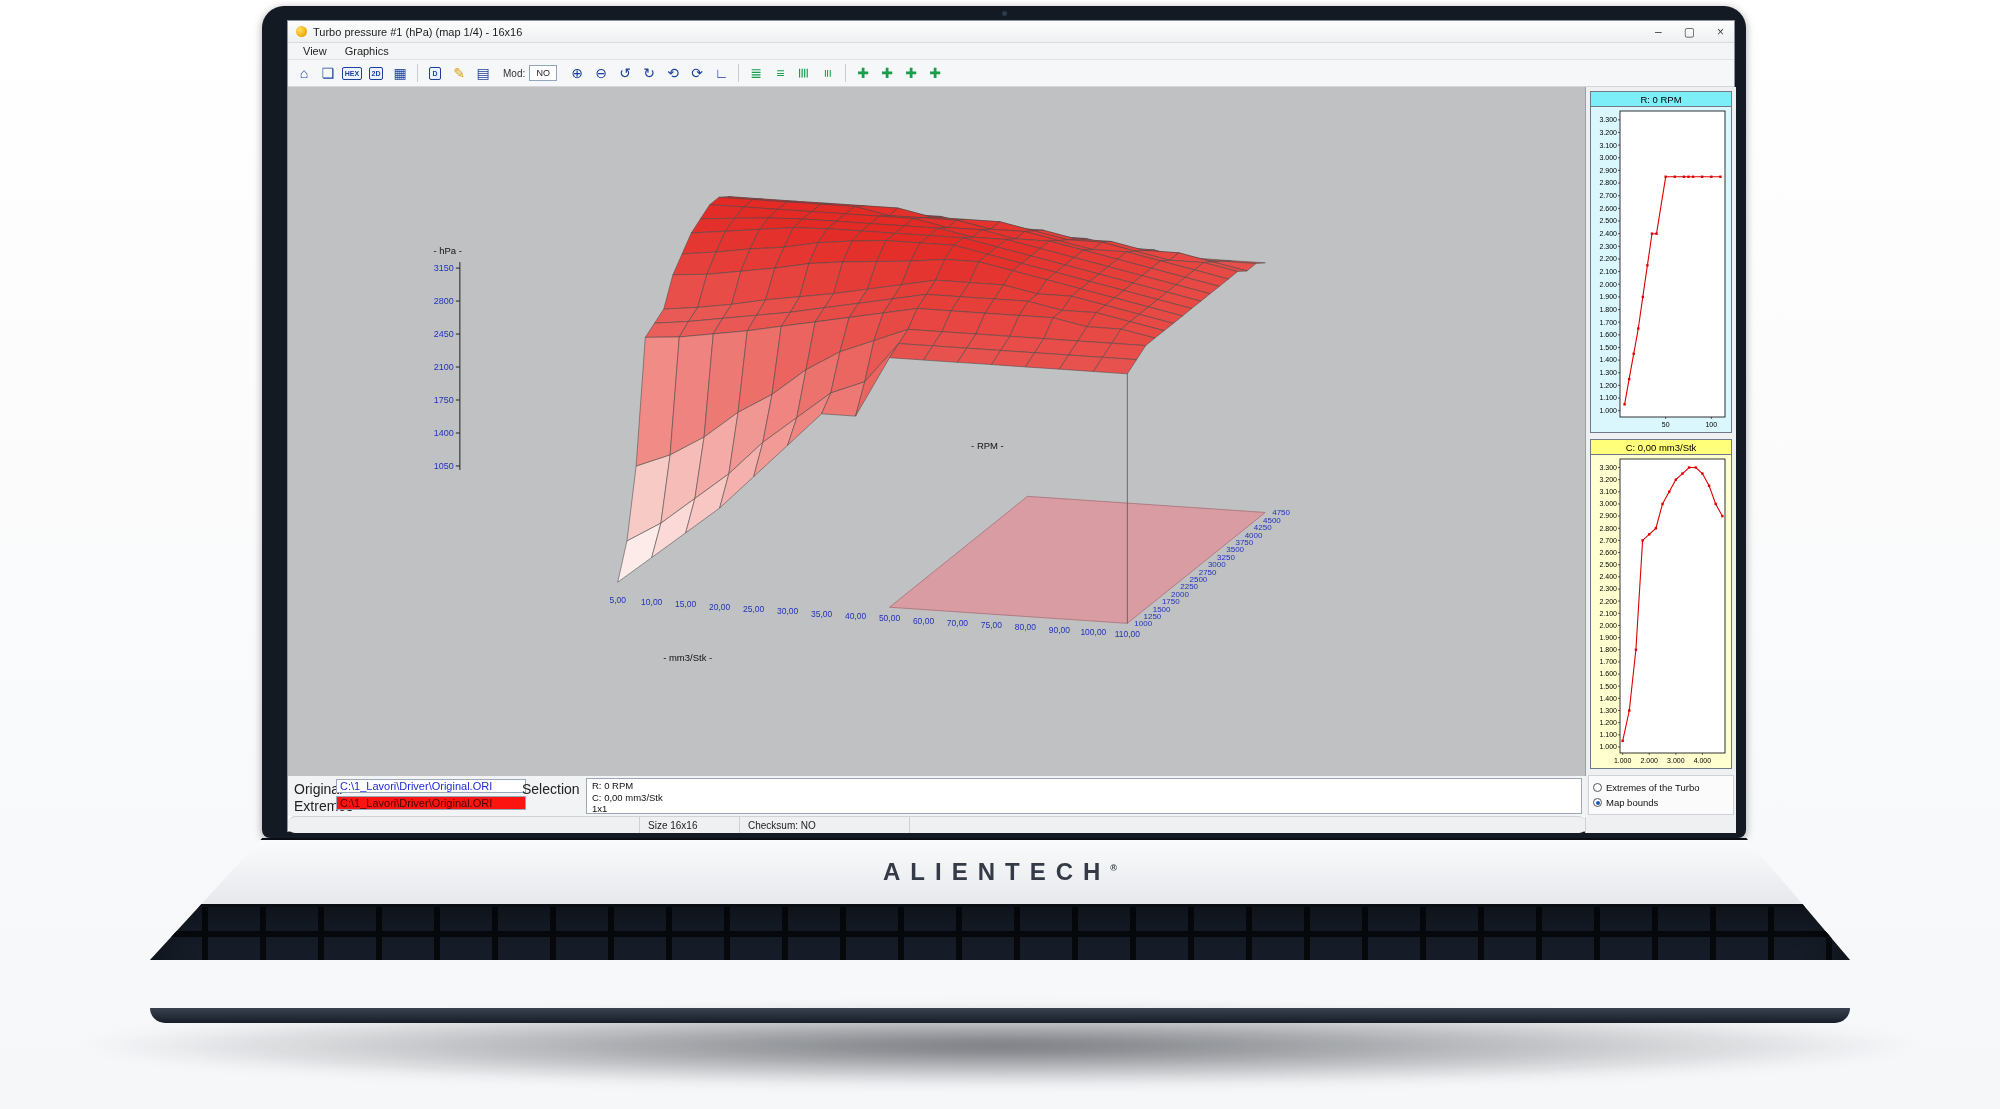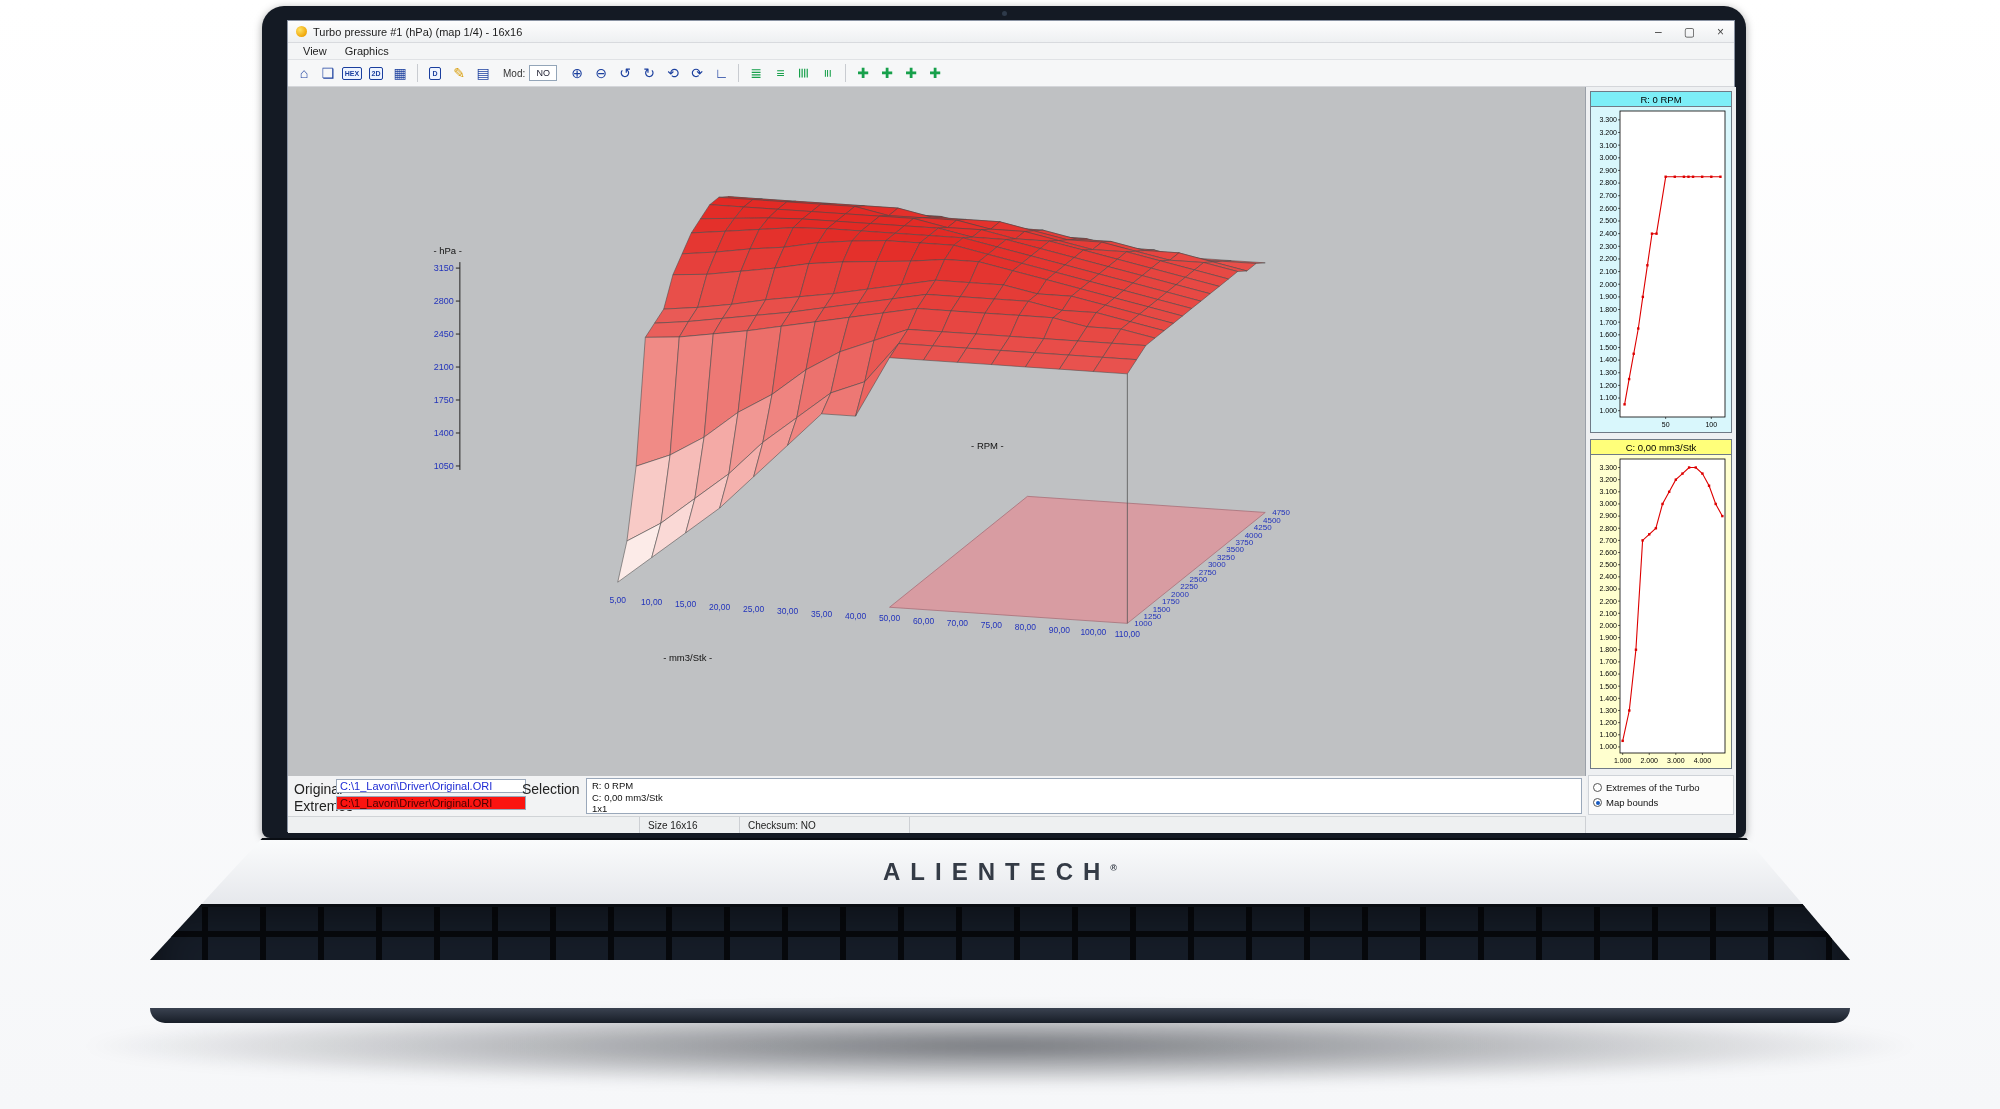--- a/index.html
+++ b/index.html
@@ -76,21 +76,21 @@
   .flabel{position:absolute;font-size:14px;color:#222;}
   .fbox{position:absolute;height:14px;width:190px;left:48px;border:1px solid #9aa8ba;background:#fff;
     font-size:11px;line-height:13px;padding:0 3px;box-sizing:border-box;white-space:nowrap;overflow:hidden;}
   #orig-box{top:3px;color:#1f2bd4;}
   #mod-box{top:20px;background:#fb1410;color:#4a0202;}
   .selbox{position:absolute;left:298px;top:2px;width:996px;height:36px;border:1px solid #9aa8ba;background:#fff;
     box-sizing:border-box;padding:1px 5px;}
   .sel-line{font-size:9.5px;line-height:11.5px;color:#111;}
 
   .statusbar{position:absolute;left:0;top:795px;width:1298px;height:17px;background:#eef0f1;display:flex;
-    border-top:1px solid #d0d3d6;box-sizing:border-box;}
+    border-top:1px solid #d0d3d6;box-sizing:border-box;border-radius:7px;}
   .seg{border-right:1px solid #cdd0d4;font-size:10px;color:#222;display:flex;align-items:center;
     padding-left:8px;box-sizing:border-box;height:100%;}
 </style>
 </head>
 <body>
 
 <div id="stage">
 
   <div class="laptop-shadow"></div>
 

